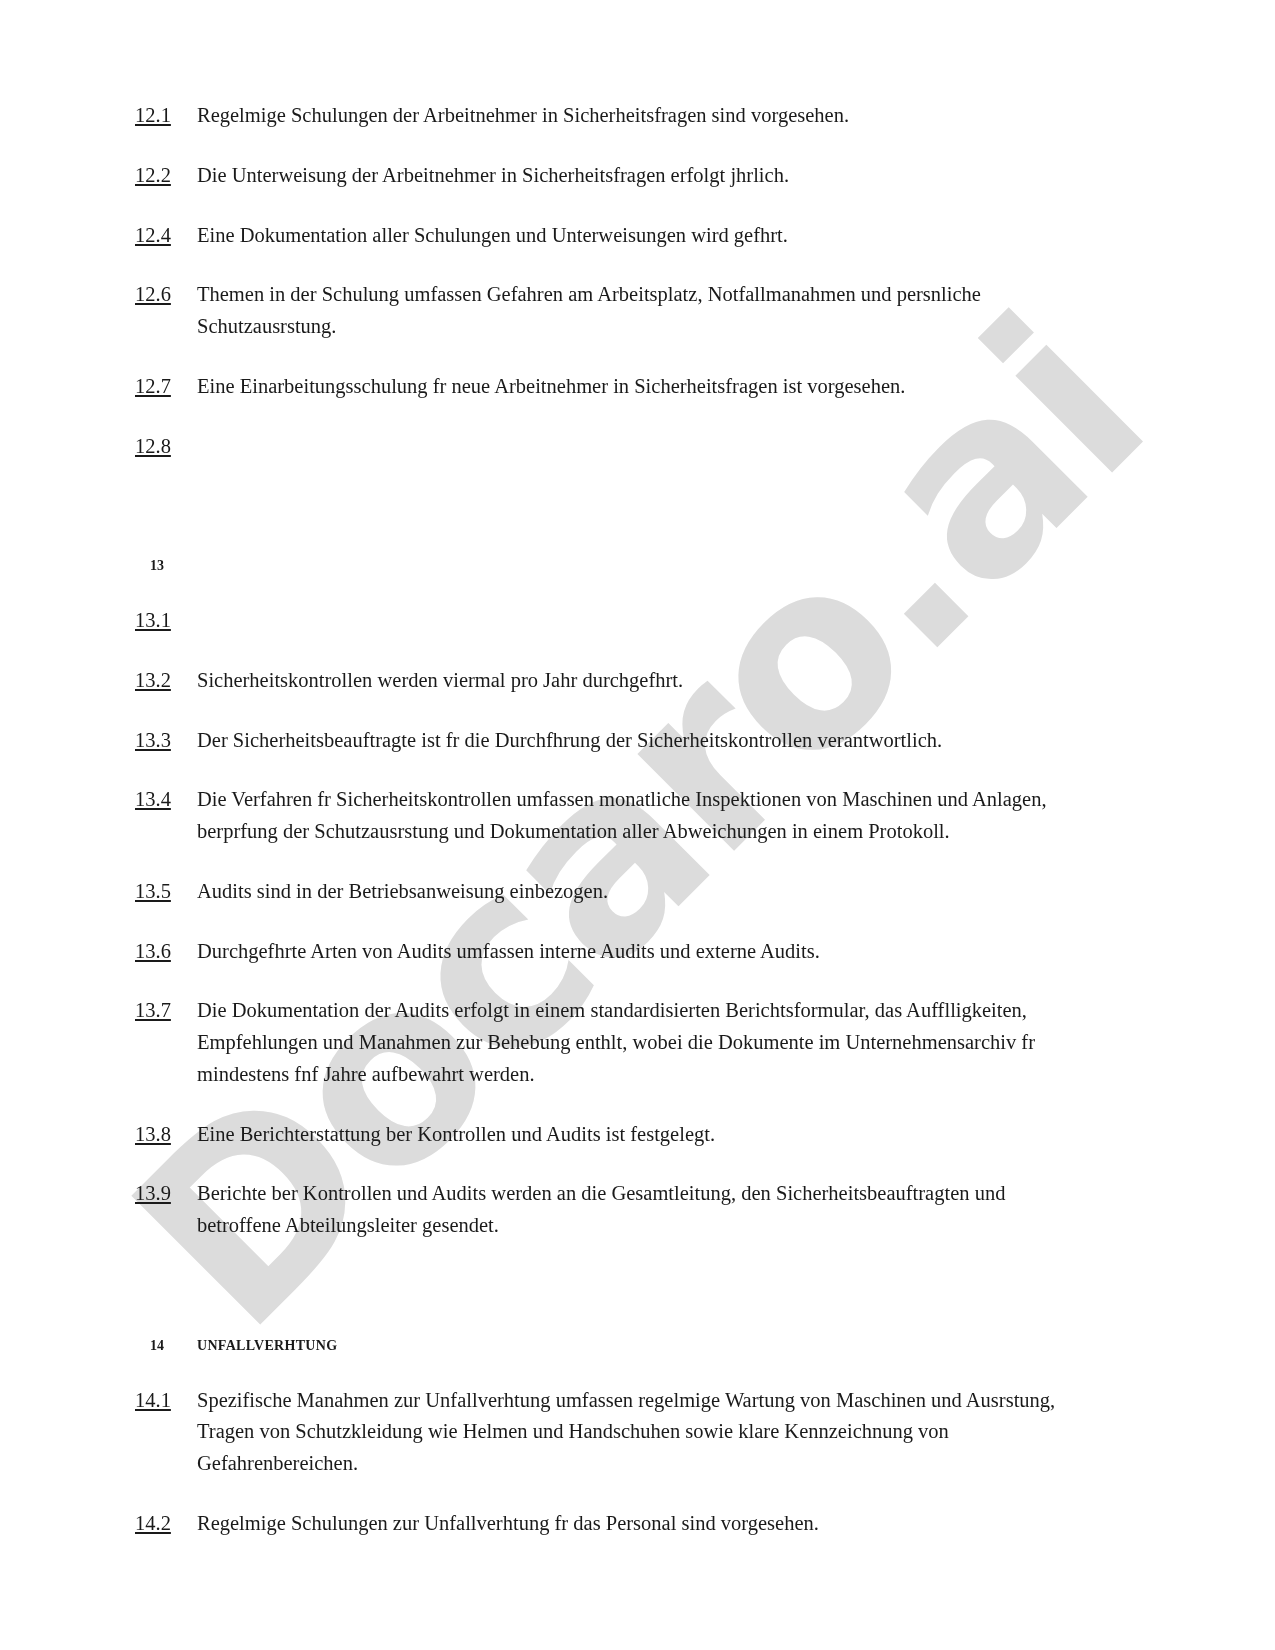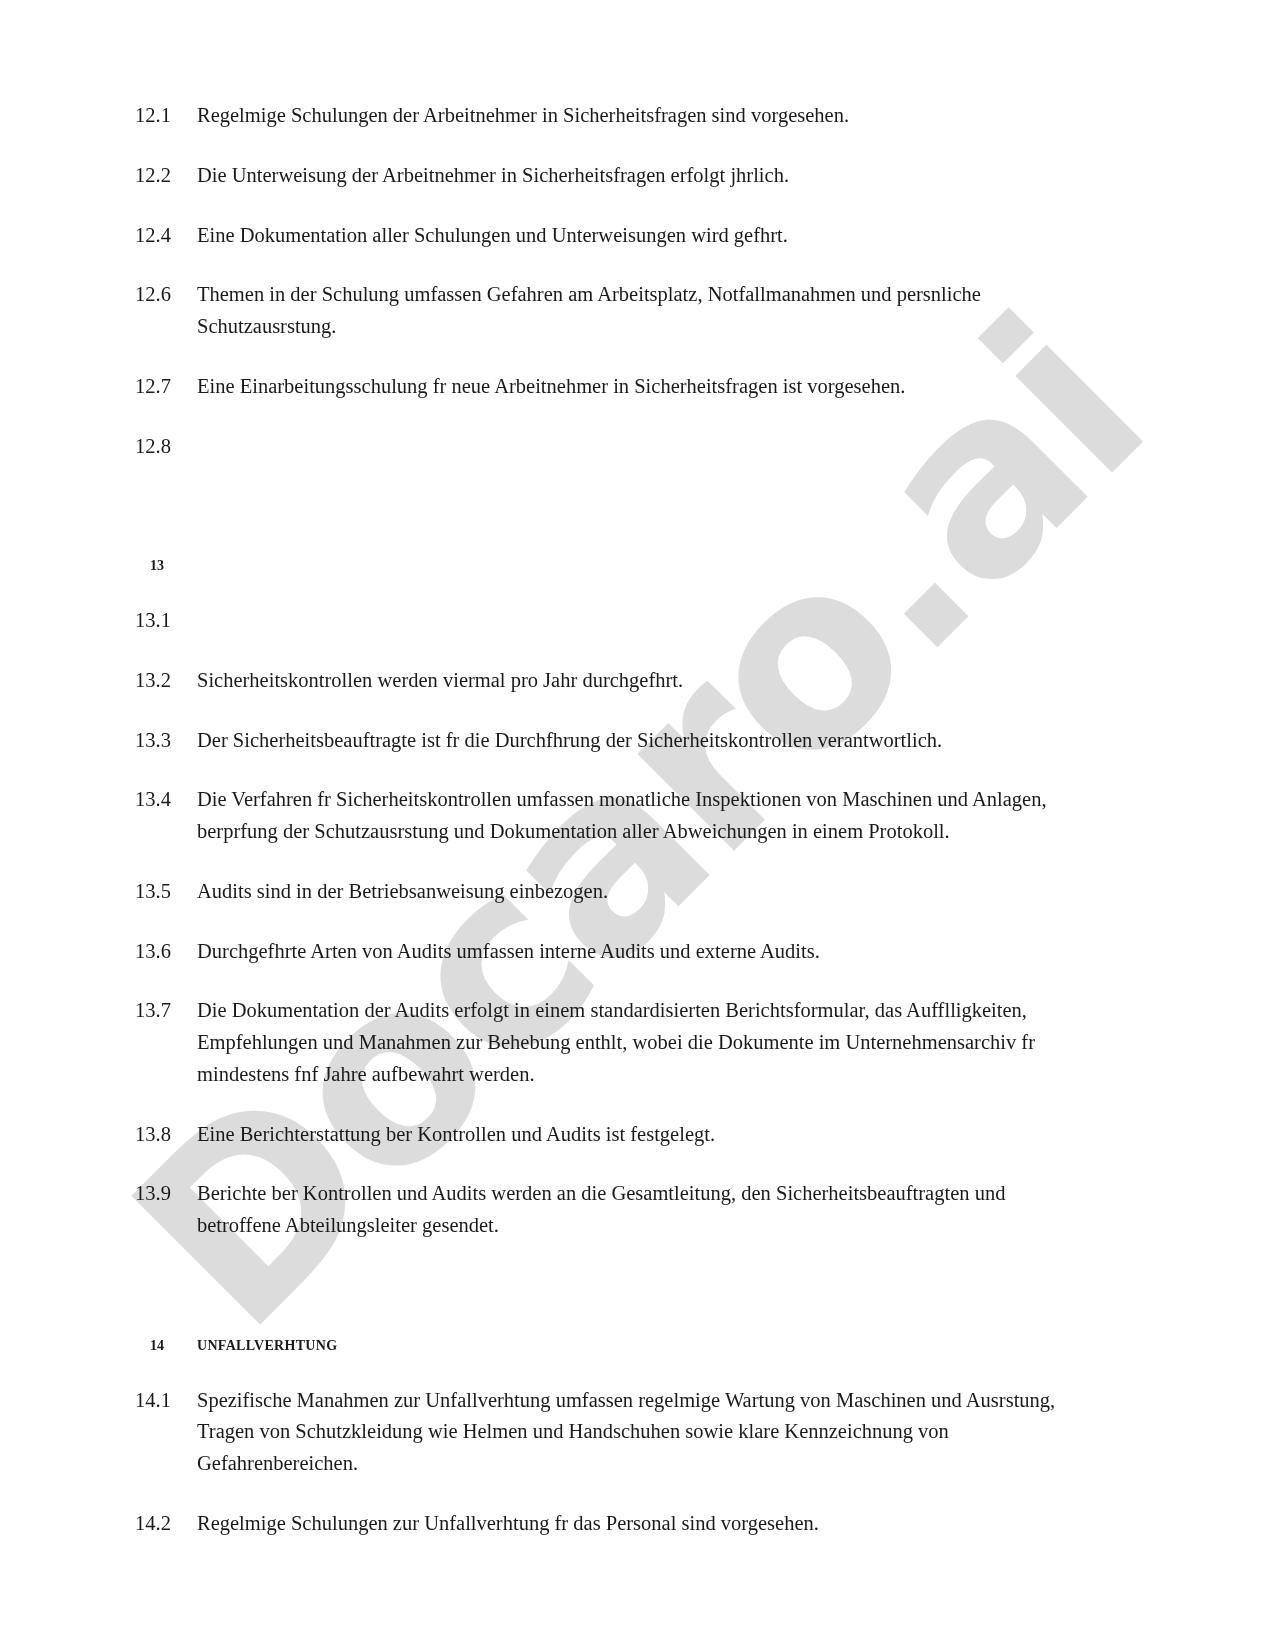--- a/index.html
+++ b/index.html
@@ -57,20 +57,21 @@
     align-items: flex-start;
     margin: 0 0 28px 0;
     padding: 0 195px 0 135px;
     font-size: 20.5px;
     line-height: 1.55;
   }
   .clause .num {
     flex: 0 0 62px;
     width: 62px;
     text-align: left;
+    text-decoration: underline;
   }
   .clause .body {
     flex: 1 1 auto;
   }
   .heading {
     display: flex;
     align-items: flex-end;
     margin: 8px 0 28px 0;
     padding: 0 195px 0 150px;
     font-size: 14px;

